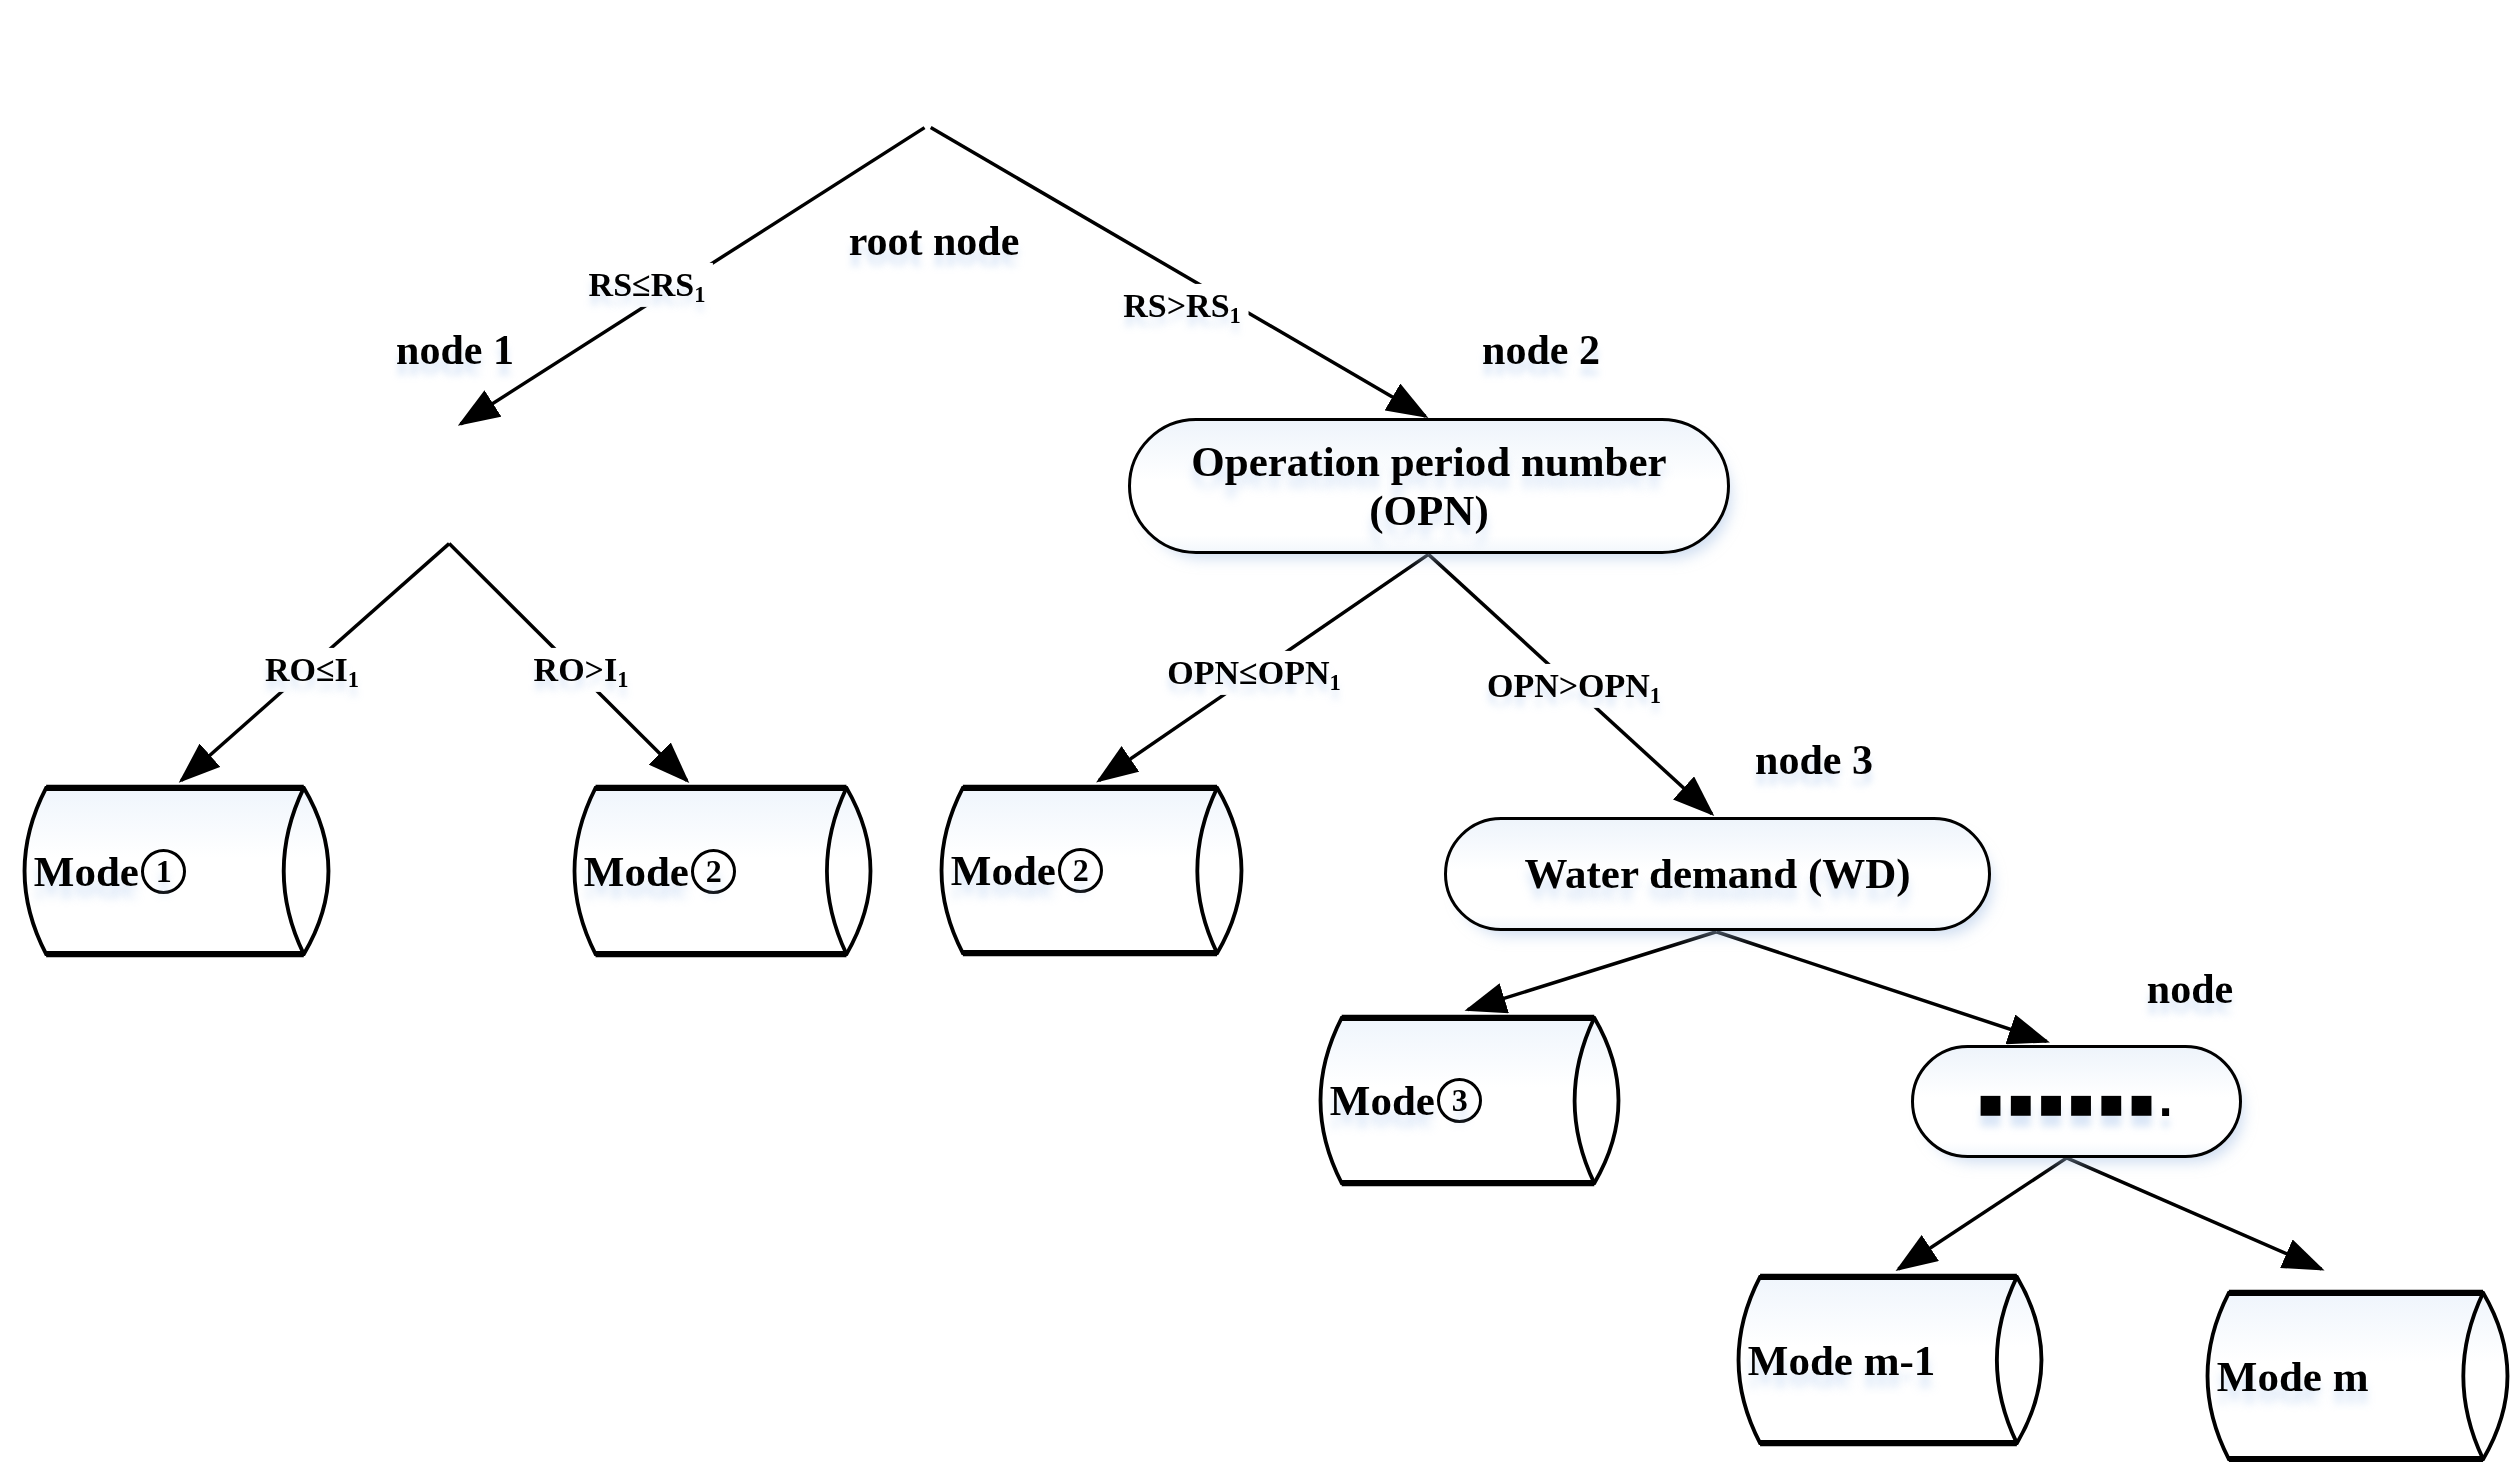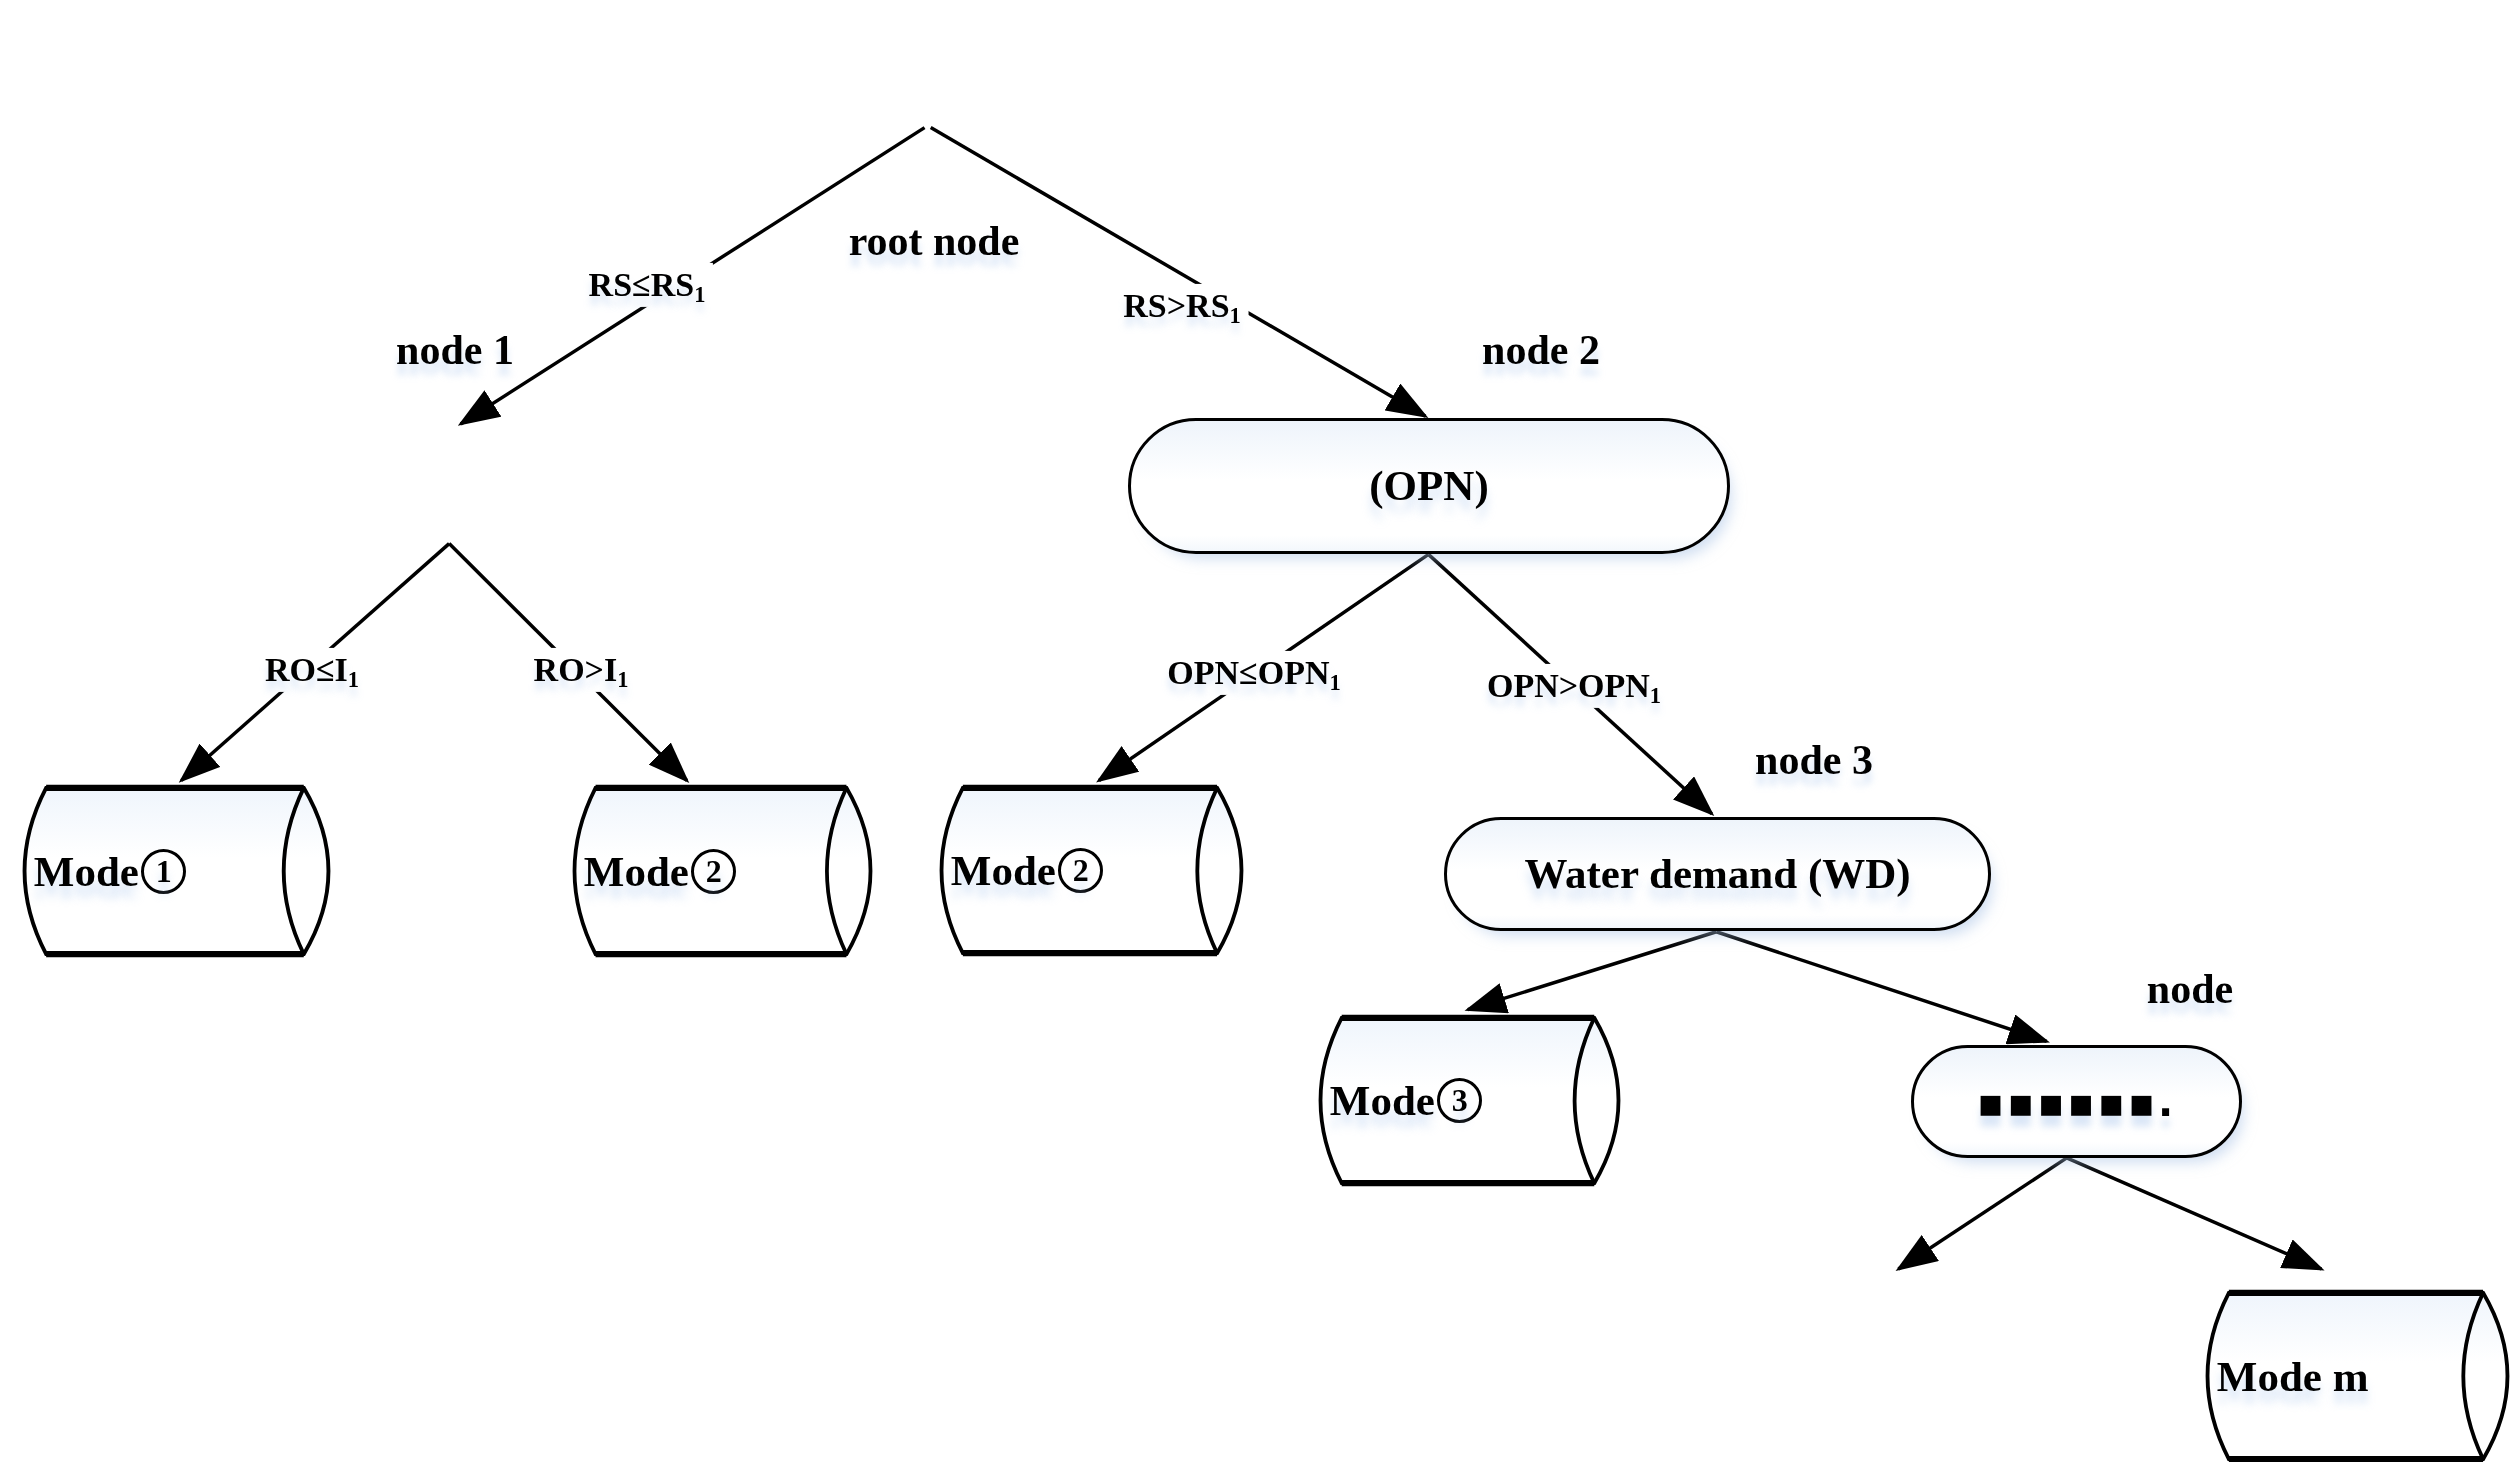--- a/index.html
+++ b/index.html
@@ -129,20 +129,21 @@
       <line x1="2224" y1="1207" x2="2652" y2="1349" marker-end="url(#arrow)"></line>
       <line x1="2678" y1="1500" x2="2460" y2="1644" marker-end="url(#arrow)"></line>
       <line x1="2678" y1="1500" x2="3008" y2="1644" marker-end="url(#arrow)"></line>
     </g>
   </svg>
 
 
 
   <div class="stadium" style="left:1128px; top:418px; width:602px; height:136px;">
     <div class="node-label">
+      <span>Operation period number</span>
       <span class="second-line">(OPN)</span>
     </div>
   </div>
 
   <div class="stadium" style="left:1444px; top:817px; width:547px; height:114px;">
     <div class="node-label">Water demand (WD)</div>
   </div>
 
   <div class="stadium" style="left:1911px; top:1045px; width:331px; height:113px;">
     <div class="dots-label">▪▪▪▪▪▪.</div>
@@ -214,20 +215,30 @@
       <path d="M30,5 L364,5 Q428,113 364,221 L30,221 Q-26,113 30,5 Z" fill="url(#cg)" stroke="#000" stroke-width="5"></path>
       <path d="M364,5 Q312,113 364,221" fill="none" stroke="#000" stroke-width="5"></path>
       <path d="M30,5 L364,5 M30,221 L364,221" stroke="#000" stroke-width="8" fill="none"></path>
     </svg>
     <div class="cyl-label">
       <span>Mode </span>
         <span class="circ">3</span>
     </div>
   </div>
 
+  <div class="cyl" style="left:1737px; top:1273px; width:306px; height:174px;">
+    <svg viewBox="0 0 398 226" preserveAspectRatio="none">
+      <path d="M30,5 L364,5 Q428,113 364,221 L30,221 Q-26,113 30,5 Z" fill="url(#cg)" stroke="#000" stroke-width="5"></path>
+      <path d="M364,5 Q312,113 364,221" fill="none" stroke="#000" stroke-width="5"></path>
+      <path d="M30,5 L364,5 M30,221 L364,221" stroke="#000" stroke-width="8" fill="none"></path>
+    </svg>
+    <div class="cyl-label">
+      <span>Mode m-1</span>
+    </div>
+  </div>
 
   <div class="cyl" style="left:2206px; top:1273px; width:303px; height:174px;margin-top:16px;">
     <svg viewBox="0 0 398 226" preserveAspectRatio="none">
       <path d="M30,5 L364,5 Q428,113 364,221 L30,221 Q-26,113 30,5 Z" fill="url(#cg)" stroke="#000" stroke-width="5"></path>
       <path d="M364,5 Q312,113 364,221" fill="none" stroke="#000" stroke-width="5"></path>
       <path d="M30,5 L364,5 M30,221 L364,221" stroke="#000" stroke-width="8" fill="none"></path>
     </svg>
     <div class="cyl-label">
       <span>Mode m</span>
     </div>

